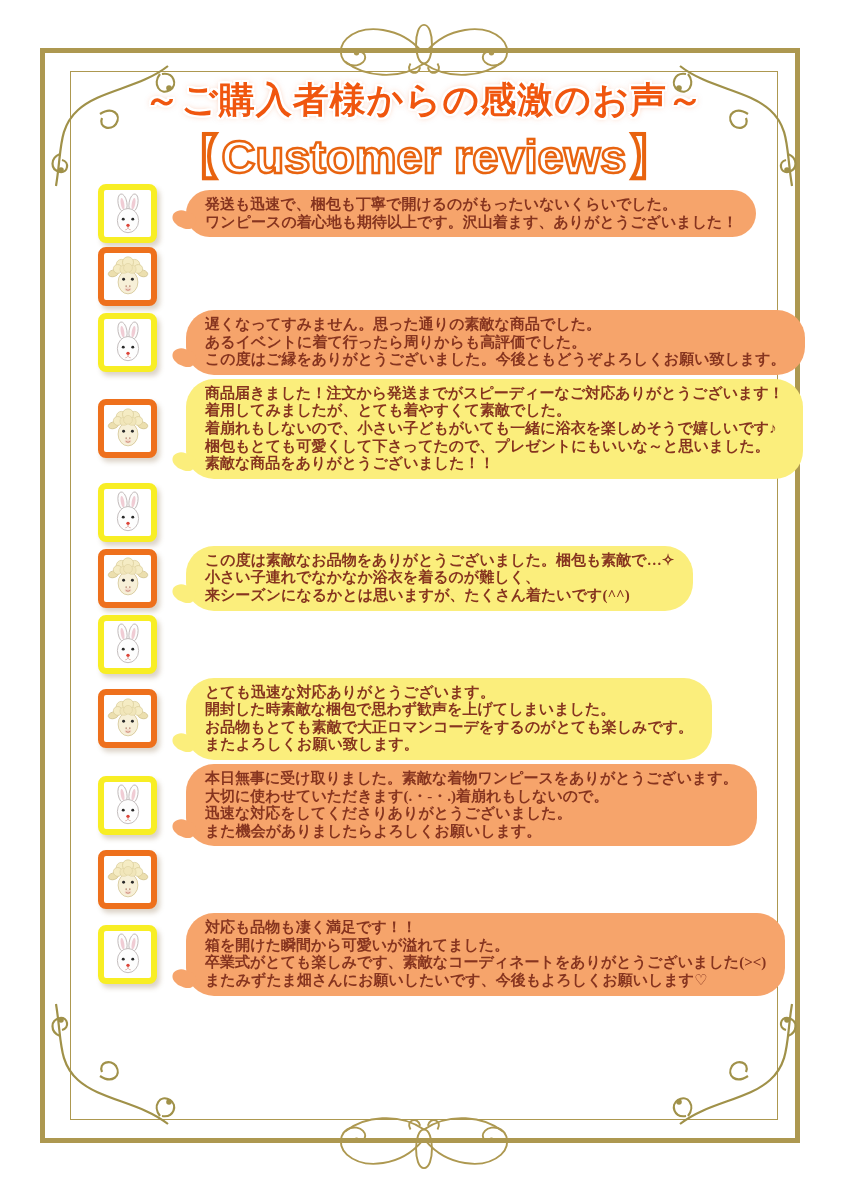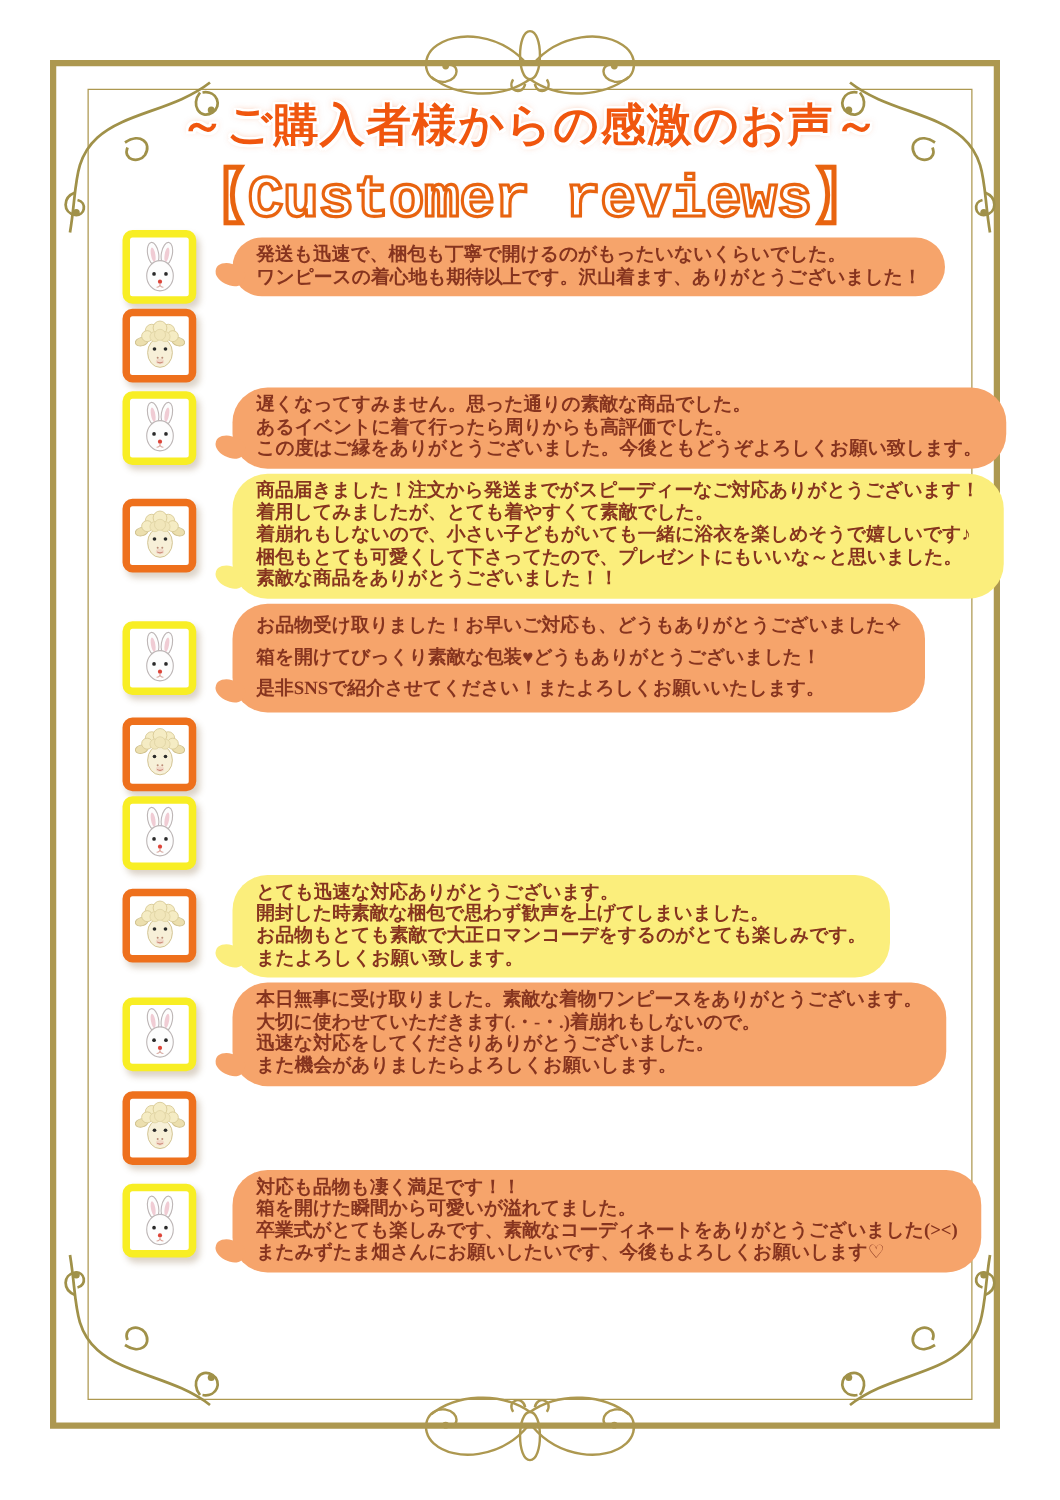--- a/index.html
+++ b/index.html
@@ -17,21 +17,21 @@
   .corner-br{transform:scale(-1,-1);}
   .flip-v{transform:scaleY(-1);}
   
   .title-jp{position:absolute;top:76px;left:0;width:100%;text-align:center;
         font-family:"Liberation Sans","DejaVu Sans",sans-serif;
         font-weight:bold;font-size:36px;letter-spacing:1px;color:#f0560e;
         text-shadow:-2px 0 0 #fff,2px 0 0 #fff,0 -2px 0 #fff,0 2px 0 #fff,
                     -2px -2px 0 #fff,2px -2px 0 #fff,-2px 2px 0 #fff,2px 2px 0 #fff,
                     0 0 6px rgba(240,86,14,.5);}
   .title-en{position:absolute;top:126px;left:0;width:100%;text-align:center;
-        font-family:Liberation Mono, monospace;
+        font-family:Liberation Sans, sans-serif;
         font-weight:bold;font-size:47px;color:#ffffff;
         -webkit-text-stroke:2.5px #e8630f;text-stroke:2.5px #e8630f;
         text-shadow:0 0 2px #e8630f;}
   
   .reviews{position:absolute;left:0;top:184px;width:830px;
         display:flex;flex-direction:column;gap:4px;padding-left:98px;box-sizing:border-box;}
   .row{display:flex;align-items:center;}
   .avatar{flex:0 0 auto;width:47px;height:47px;background:#ffffff;border-radius:8px;
         border:6px solid #ccc;margin-right:29px;display:flex;align-items:center;justify-content:center;
         box-shadow:3px 4px 5px rgba(140,110,70,.30);}
@@ -249,25 +249,20 @@
         <ellipse cx="22.5" cy="16" rx="2.4" ry="8" fill="#f0ccd4" transform="rotate(-10 22.5 16)"></ellipse>
         <ellipse cx="37.5" cy="16" rx="2.4" ry="8" fill="#f0ccd4" transform="rotate(10 37.5 16)"></ellipse>
         <ellipse cx="30" cy="39" rx="14.5" ry="16.5" fill="#fdfdfd" stroke="#bdb6b6" stroke-width="1.2"></ellipse>
         <circle cx="23.5" cy="37" r="2" fill="#2a2a2a"></circle>
         <circle cx="36.5" cy="37" r="2" fill="#2a2a2a"></circle>
         <circle cx="30" cy="45.5" r="2.3" fill="#dd4438"></circle>
         <path d="M30,48 C30,50.5 28,51.5 26.3,51.5 M30,48 C30,50.5 32,51.5 33.7,51.5" fill="none" stroke="#d9a8a0" stroke-width="1.2"></path>
       </svg>
 
     </div>
-    <div class="bubble orange">
-      <p class="text spacious">お品物受け取りました！お早いご対応も、どうもありがとうございました✧
-箱を開けてびっくり素敵な包装♥どうもありがとうございました！
-是非SNSで紹介させてください！またよろしくお願いいたします。</p>
-    </div>
   </div>
 
   <div class="row">
     <div class="avatar sheep">
 
       <svg class="svg-sheep" viewBox="0 0 60 60" style="display: block;">
         <ellipse cx="10" cy="25" rx="7" ry="4.5" fill="#ecdfae" stroke="#cfc08c" stroke-width="1" transform="rotate(-14 10 25)"></ellipse>
         <ellipse cx="50" cy="25" rx="7" ry="4.5" fill="#ecdfae" stroke="#cfc08c" stroke-width="1" transform="rotate(14 50 25)"></ellipse>
         <g fill="#f5ecc4" stroke="#d9cb97" stroke-width="1">
           <circle cx="21" cy="13" r="7"></circle>
@@ -283,20 +278,25 @@
               <circle cx="30" cy="17.5" r="6"></circle>
         </g>
         <circle cx="24" cy="33" r="2" fill="#2a2a2a"></circle>
         <circle cx="36" cy="33" r="2" fill="#2a2a2a"></circle>
         <ellipse cx="30" cy="46.5" rx="4.5" ry="3" fill="#f0cfc2" opacity="0.7"></ellipse>
         <circle cx="27.5" cy="42.5" r="1.1" fill="#b98b77"></circle>
         <circle cx="32.5" cy="42.5" r="1.1" fill="#b98b77"></circle>
         <path d="M27,47 Q30,49.2 33,47" fill="none" stroke="#c77f6e" stroke-width="1.2"></path>
       </svg>
     </div>
+    <div class="bubble yellow">
+      <p class="text">この度は素敵なお品物をありがとうございました。梱包も素敵で…✧
+小さい子連れでなかなか浴衣を着るのが難しく、
+来シーズンになるかとは思いますが、たくさん着たいです(^^)</p>
+    </div>
   </div>
 
   <div class="row">
     <div class="avatar rabbit">
       <svg class="svg-rabbit" viewBox="0 0 60 60" style="display: block;">
         <g stroke="#bdb6b6" stroke-width="1.2" fill="#fdfdfd">
           <ellipse cx="22.5" cy="15" rx="6" ry="12.5" transform="rotate(-10 22.5 15)"></ellipse>
           <ellipse cx="37.5" cy="15" rx="6" ry="12.5" transform="rotate(10 37.5 15)"></ellipse>
         </g>
         <ellipse cx="22.5" cy="16" rx="2.4" ry="8" fill="#f0ccd4" transform="rotate(-10 22.5 16)"></ellipse>

